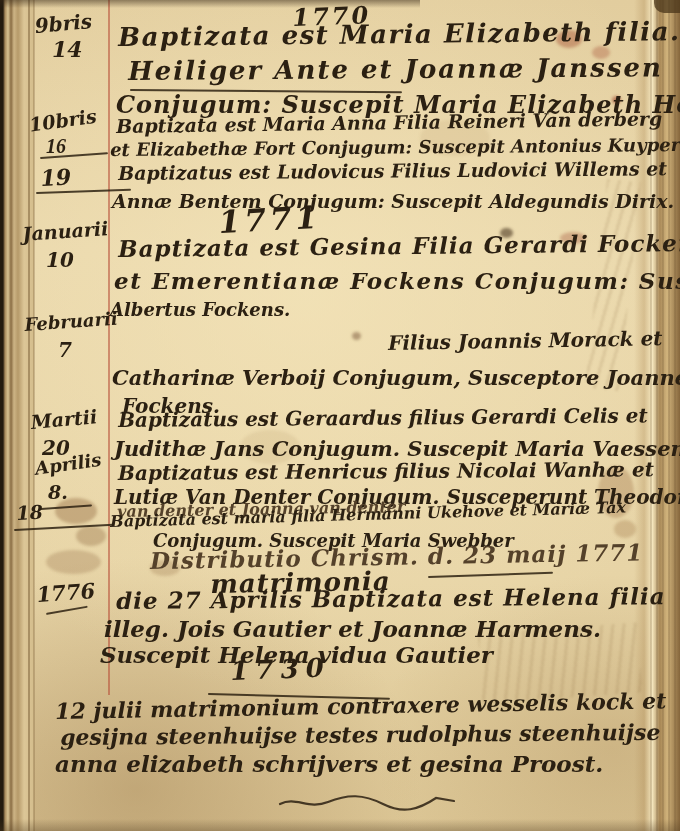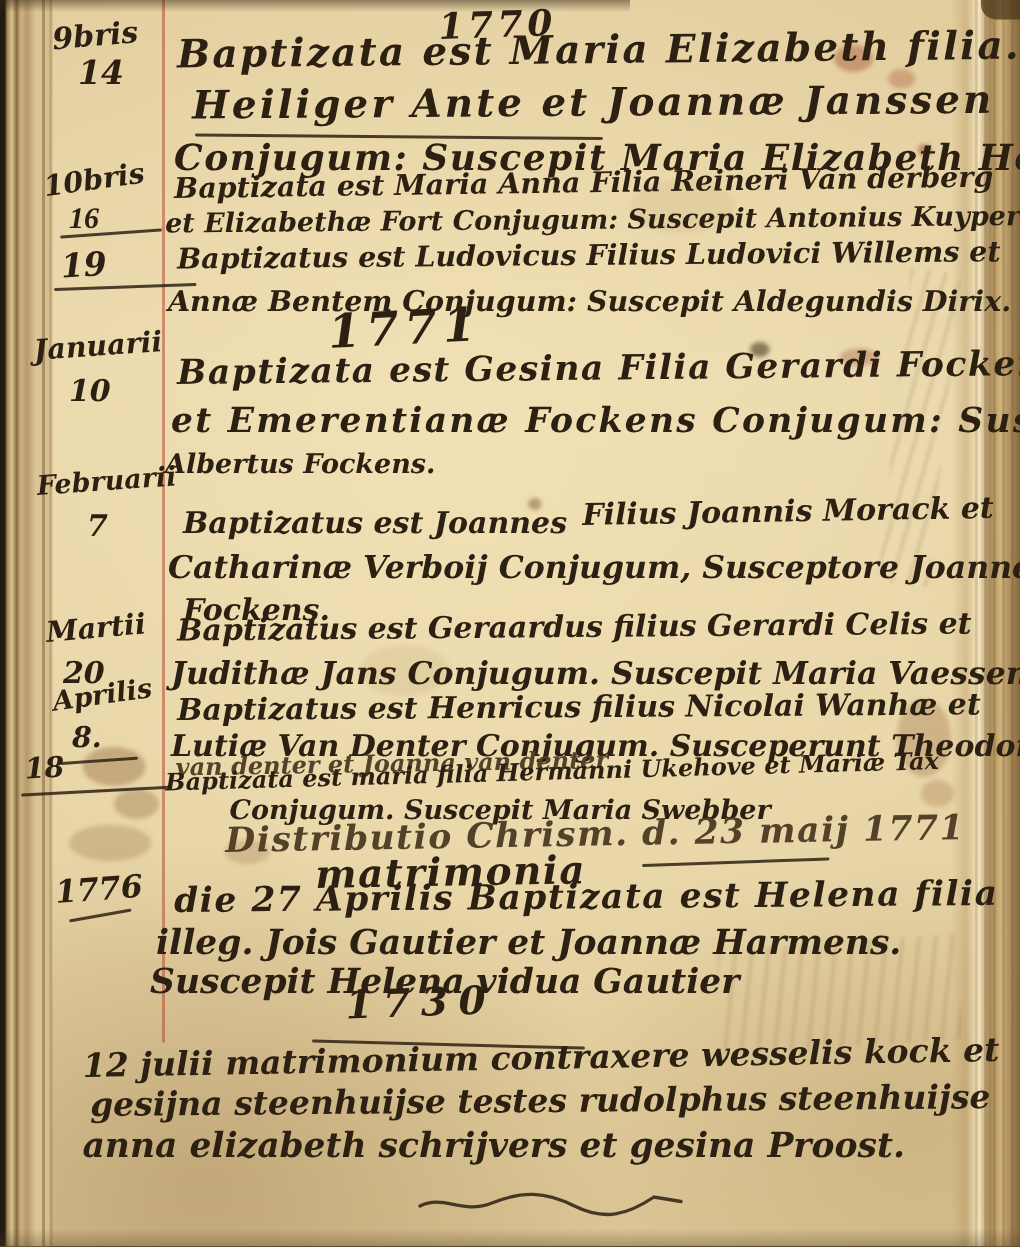--- a/index.html
+++ b/index.html
@@ -101,21 +101,20 @@
   <div class="hw" style="left:218px; top:207px; font-size:31px; transform:rotate(-3deg); letter-spacing:4px;">1771</div>
 
   <div class="hw" style="left:22px; top:225px; font-size:19px; transform:rotate(-4deg);">Januarii</div>
   <div class="hw" style="left:46px; top:250px; font-size:20px;">10</div>
   <div class="hw" style="left:118px; top:237px; font-size:23px; letter-spacing:1px; transform:rotate(-0.6deg);">Baptizata est Gesina Filia Gerardi Fockens</div>
   <div class="hw" style="left:114px; top:269px; font-size:23px; letter-spacing:1.5px;">et Emerentianæ Fockens Conjugum: Suscepit</div>
   <div class="hw" style="left:110px; top:301px; font-size:18px;">Albertus Fockens.</div>
 
   <div class="hw" style="left:24px; top:316px; font-size:18px; transform:rotate(-4deg);">Februarii</div>
   <div class="hw" style="left:58px; top:340px; font-size:20px;">7</div>
-  <div class="hw" style="left:122px; top:338px; font-size:20px;">Baptizatus est Joannes</div>
   <div class="hw" style="left:388px; top:333px; font-size:20px; transform:rotate(-1deg);">Filius Joannis Morack et</div>
   <div class="hw" style="left:112px; top:367px; font-size:21px;">Catharinæ Verboij Conjugum, Susceptore Joanne</div>
   <div class="hw" style="left:122px; top:396px; font-size:20px;">Fockens.</div>
 
   <div class="hw" style="left:30px; top:413px; font-size:19px; transform:rotate(-5deg);">Martii</div>
   <div class="hw" style="left:42px; top:438px; font-size:20px;">20</div>
   <div class="hw" style="left:118px; top:410px; font-size:20px; transform:rotate(-0.5deg);">Baptizatus est Geraardus filius Gerardi Celis et</div>
   <div class="hw" style="left:114px; top:438px; font-size:21px;">Judithæ Jans Conjugum. Suscepit Maria Vaessen.</div>
 
   <div class="hw" style="left:34px; top:460px; font-size:18px; transform:rotate(-8deg);">Aprilis</div>

